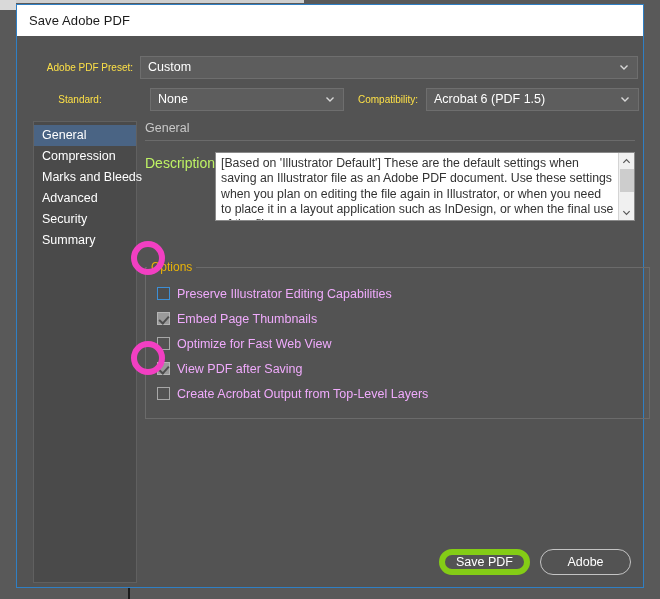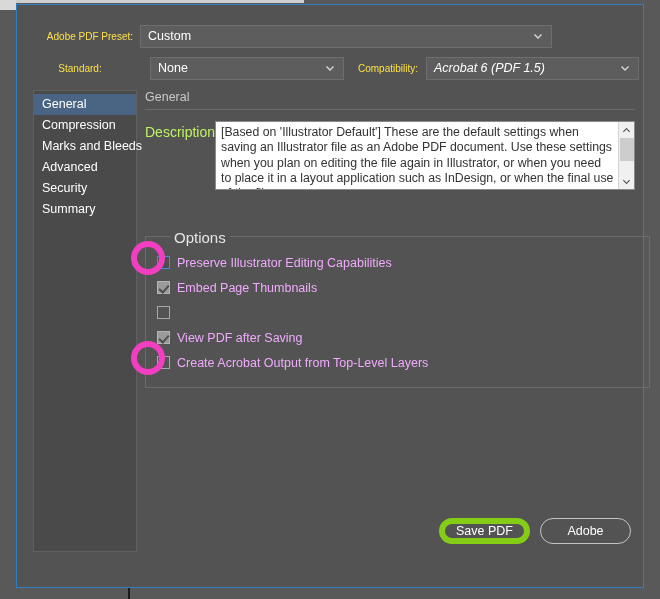--- a/index.html
+++ b/index.html
@@ -107,21 +107,21 @@
   .select .caret {
     position: absolute;
     right: 8px;
     top: 50%;
     transform: translateY(-50%);
     width: 10px;
     height: 10px;
   }
   .select .caret svg { display: block; }
 
-  .select-preset { width: 412px; }
+  .select-preset { width: 498px; }
 
   .preset-save-icon {
     position: absolute;
     left: 598px;
     top: 54px;
     width: 24px;
     height: 22px;
   }
 
   .row-std {
@@ -135,21 +135,21 @@
   .lbl-std {
     width: 133px;
     text-align: center;
     padding-right: 7px;
     box-sizing: border-box;
   }
   .select-standard { width: 194px; }
   .lbl-compat {
     padding: 0 8px 0 14px;
   }
-  .select-compat { width: 213px; font-style: italic; }
+  .select-compat { width: 213px; }
 
   
   .sidebar {
     position: absolute;
     left: 16px;
     top: 85px;
     width: 104px;
     height: 462px;
     background: #4a4a4a;
     border: 1px solid #606060;
@@ -254,26 +254,26 @@
     position: absolute;
     left: 0;
     top: 146px;
     width: 505px;
     height: 152px;
     border: 1px solid #6b6b6b;
     box-sizing: border-box;
   }
   .options-legend {
     position: absolute;
-    left: 24px;
+    left: 1px;
     top: -8px;
     background: #535353;
     padding: 0 4px;
-    color: #e5e5e5;
-    font-size: 15px;
+    color: #eab308;
+    font-size: 12px;
   }
   .opt-list {
     padding: 13px 0 0 11px;
   }
   .opt-item {
     position: relative;
     height: 25px;
     display: flex;
     align-items: center;
   }
@@ -354,20 +354,23 @@
 <body>
 
 <div id="screen">
 
   <div class="bg-strip-top"></div>
   <div class="bg-strip-left"></div>
   <div class="bg-divider-vert"></div>
 
   <div class="dialog">
 
+    <div class="titlebar">
+      <span class="title">Save Adobe PDF</span>
+    </div>
 
     <div class="dialog-body">
 
       <div class="row-preset">
         <span class="lbl lbl-preset">Adobe PDF Preset:</span>
         <div class="select select-preset">
           <span>Custom</span>
           <span class="caret">
             <svg viewBox="0 0 10 10" width="10" height="10">
                 <path d="M1.5 3.5 L5 7 L8.5 3.5" fill="none" stroke="#d8d8d8" stroke-width="1.4"></path>
@@ -462,20 +465,21 @@
               <span class="opt-label">Preserve Illustrator Editing Capabilities</span>
             </div>
 
             <div class="opt-item">
               <span class="cb checked"></span>
               <span class="opt-label">Embed Page Thumbnails</span>
             </div>
 
             <div class="opt-item">
               <span class="cb"></span>
+              <span class="opt-label">Optimize for Fast Web View</span>
             </div>
 
             <div class="opt-item">
               <span class="cb checked"></span>
               <span class="opt-label">View PDF after Saving</span>
             </div>
 
             <div class="opt-item">
               <span class="cb"></span>
               <span class="opt-label">Create Acrobat Output from Top-Level Layers</span>

